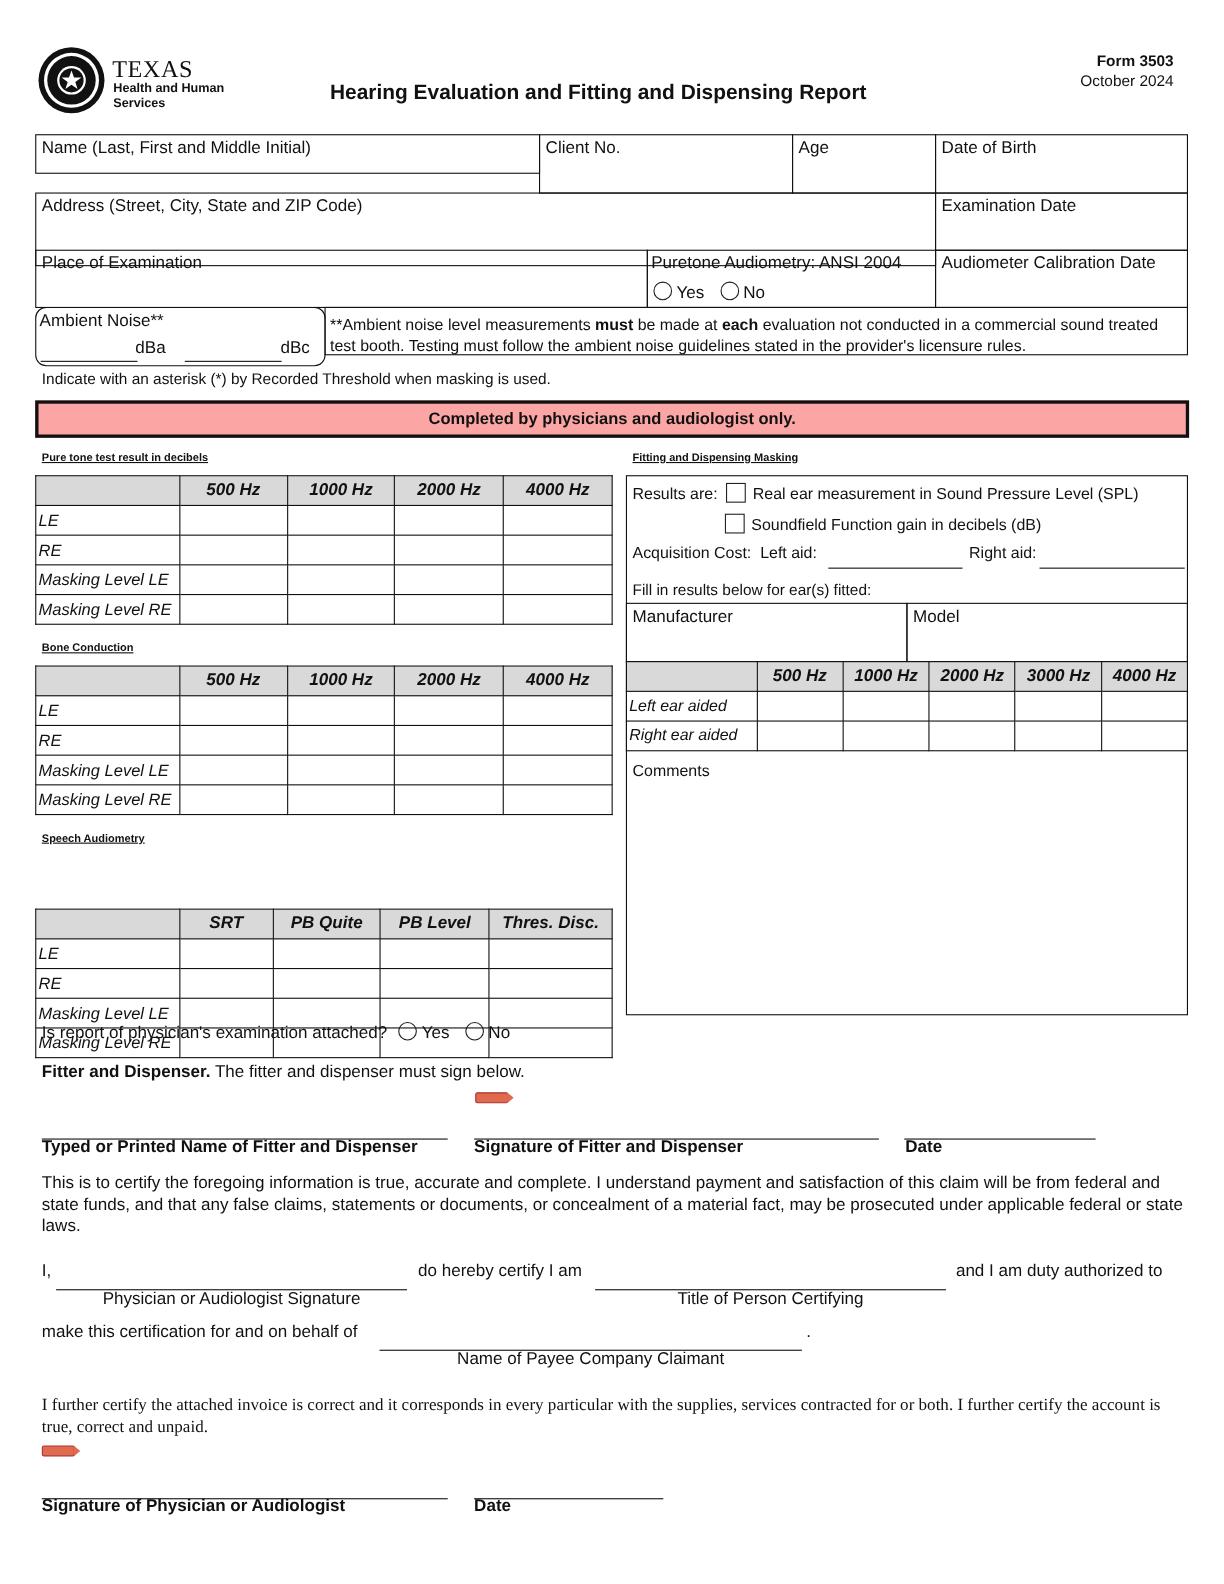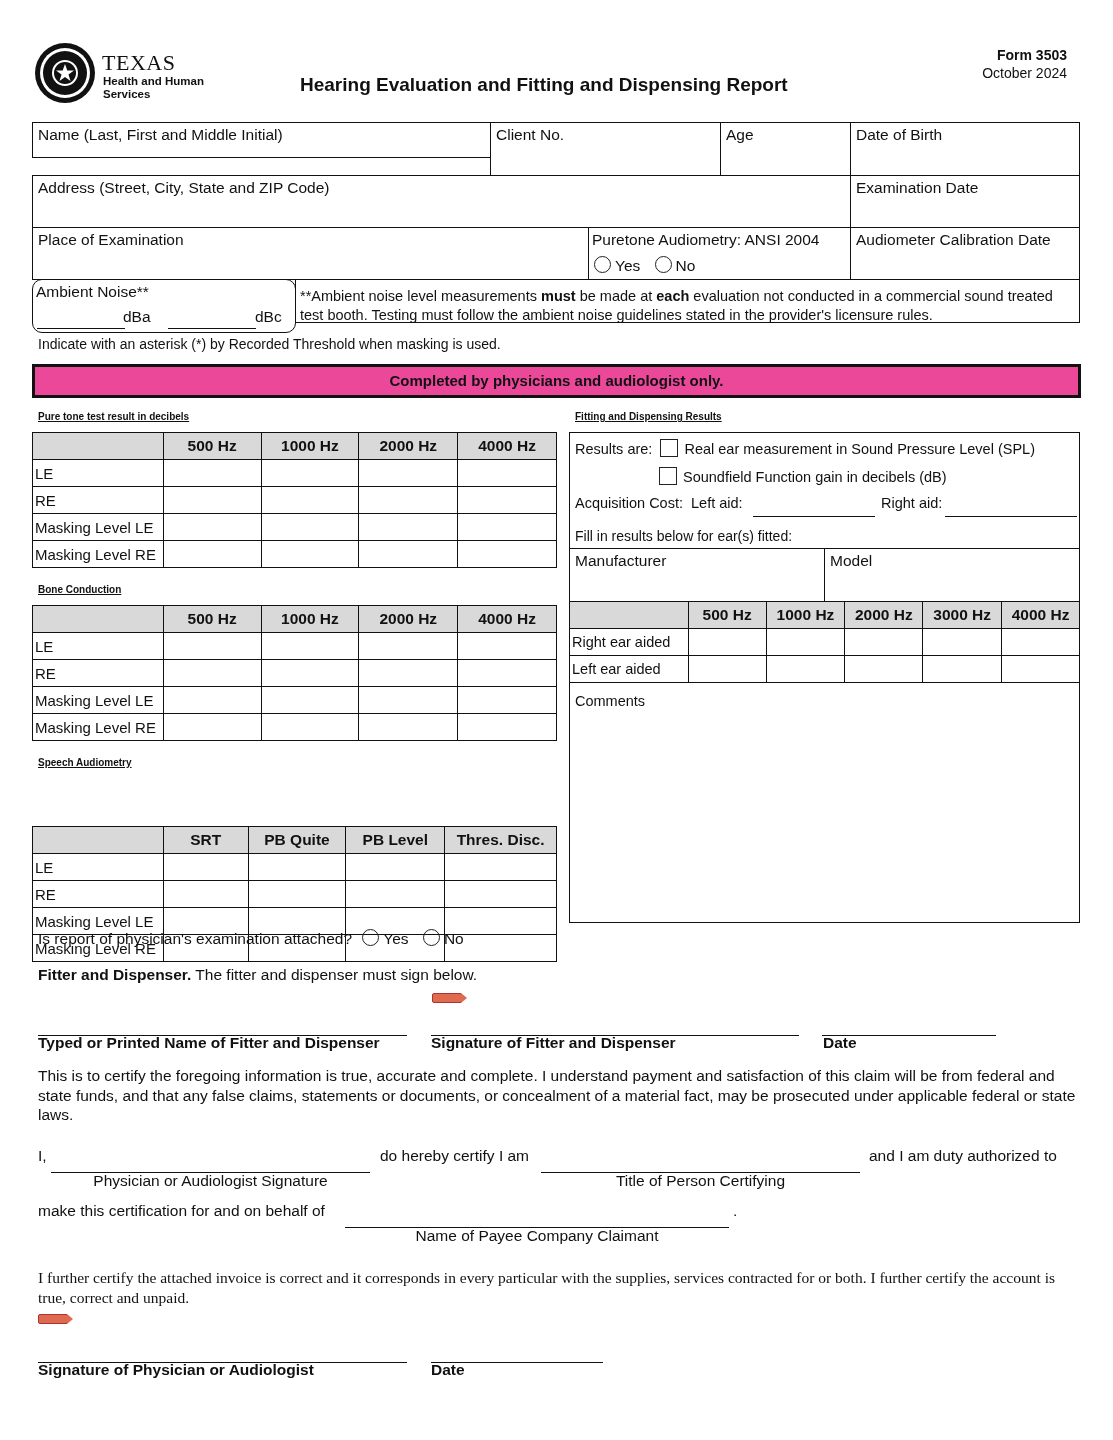--- a/index.html
+++ b/index.html
@@ -9,26 +9,26 @@
   .seal { position:absolute; left:0; top:0; width:62px; height:62px; }
   .logo-texas { position:absolute; left:68px; top:8px; font-family:"Liberation Serif", serif; font-size:22px; letter-spacing:0.5px; }
   .logo-sub { position:absolute; left:69px; top:33px; font-size:11.5px; font-weight:bold; line-height:13px; }
   .title { left:300px; top:74px; font-size:19px; font-weight:bold; }
   .formno { right:46px; top:46px; text-align:right; font-size:14px; line-height:18px; }
   .formno b { display:block; }
   .lbl { font-size:15.5px; position:absolute; left:5px; top:3px; }
   .cell { position:absolute; border:1px solid #111; box-sizing:border-box; }
   .radio { display:inline-block; width:15px; height:15px; border:1px solid #222; border-radius:50%; vertical-align:-2px; margin-right:4px; }
   .chk { display:inline-block; width:16px; height:16px; border:1px solid #222; vertical-align:-3px; margin-right:6px; }
-  table.grid { position:absolute; border-collapse:collapse; font-size:15px; }
+  table.grid { position:absolute; border-collapse:collapse; font-size:15px;font-style:italic; }
   table.grid td, table.grid th { border:1px solid #111; padding:0 2px; height:27px; box-sizing:border-box; }
   table.grid th { background:#d9d9d9; font-weight:bold; font-size:15.5px; text-align:center; }
   table.grid td.rl { text-align:left; }
   .sec { font-weight:bold; font-size:10px;text-decoration:underline; }
-  .banner { left:32px; top:364px; width:1049px; height:34px; border:3px solid #111; background:#ec4899; box-sizing:border-box; text-align:center; line-height:28px; font-weight:bold; font-size:15px; }
+  .banner { left:32px; top:364px; width:1049px; height:34px; border:3px solid #111; background:#fca5a5; box-sizing:border-box; text-align:center; line-height:28px; font-weight:bold; font-size:15px; }
   .line { position:absolute; border-top:1px solid #111; }
   .sig-lbl { position:absolute; font-weight:bold; font-size:15.5px; }
   .para { position:absolute; font-size:15.5px; line-height:19.5px; }
   .tag { position:absolute; width:28px; height:8px; background:#e06a50; border:1px solid #a33; border-radius:2px; }
   .tag:after { content:""; position:absolute; right:-6px; top:-1px; border-left:6px solid #e06a50; border-top:5px solid transparent; border-bottom:5px solid transparent; }
 </style>
 </head>
 <body>
 
 <div class="abs logo">
@@ -58,21 +58,21 @@
 <div class="cell" style="left:490px;top:122px;width:231px;height:54px;">
     <span class="lbl">Client No.</span>
   </div>
 <div class="cell" style="left:720px;top:122px;width:131px;height:54px;">
     <span class="lbl">Age</span>
   </div>
 <div class="cell" style="left:850px;top:122px;width:230px;height:54px;">
     <span class="lbl">Date of Birth</span>
   </div>
 
-<div class="cell" style="left:32px;top:175px;width:819px;height:53px;">
+<div class="cell" style="left:32px;top:175px;width:819px;height:67px;">
     <span class="lbl">Address (Street, City, State and ZIP Code)</span>
   </div>
 <div class="cell" style="left:850px;top:175px;width:230px;height:53px;">
     <span class="lbl">Examination Date</span>
   </div>
 
 <div class="cell" style="left:32px;top:227px;width:557px;height:53px;">
     <span class="lbl">Place of Examination</span>
   </div>
 <div class="cell" style="left:588px;top:227px;width:263px;height:53px;">
@@ -216,21 +216,21 @@
   <tr>
         <td class="rl">Masking Level RE</td>
         <td></td>
         <td></td>
         <td></td>
         <td></td>
       </tr>
 </tbody>
   </table>
 
-<div class="abs sec" style="left:575px;top:411px;">Fitting and Dispensing Results</div>
+<div class="abs sec" style="left:575px;top:411px;">Fitting and Dispensing Masking</div>
 <div class="cell" style="left:569px;top:432px;width:511px;height:491px;">
   <div class="abs" style="left:5px;top:6px;font-size:14.5px;">
     <span>Results are:</span>
     <span class="chk" style="margin-left:4px;"></span><span>Real ear measurement in Sound Pressure Level (SPL)</span>
   </div>
   <div class="abs" style="left:89px;top:34px;font-size:14.5px;">
     <span class="chk"></span><span>Soundfield Function gain in decibels (dB)</span>
   </div>
   <div class="abs" style="left:5px;top:62px;font-size:14.5px;width:500px;">
     <span>Acquisition Cost:</span>
@@ -250,29 +250,29 @@
     <tbody>
         <tr>
       <th style="width:119px;"></th>
       <th style="width:78px;">500 Hz</th>
       <th style="width:79px;">1000 Hz</th>
       <th style="width:78px;">2000 Hz</th>
       <th style="width:79px;">3000 Hz</th>
       <th style="width:78px;">4000 Hz</th>
     </tr>
     <tr>
-          <td class="rl" style="font-size:14.5px;">Right ear aided</td>
+          <td class="rl" style="font-size:14.5px;">Left ear aided</td>
           <td></td>
           <td></td>
           <td></td>
           <td></td>
           <td></td>
         </tr>
     <tr>
-          <td class="rl" style="font-size:14.5px;">Left ear aided</td>
+          <td class="rl" style="font-size:14.5px;">Right ear aided</td>
           <td></td>
           <td></td>
           <td></td>
           <td></td>
           <td></td>
         </tr>
   </tbody>
     </table>
   <div class="abs" style="left:0;top:254px;width:509px;height:235px;text-decoration:underline;">
     <span class="abs" style="left:5px;top:6px;font-size:14.5px;">Comments</span>

